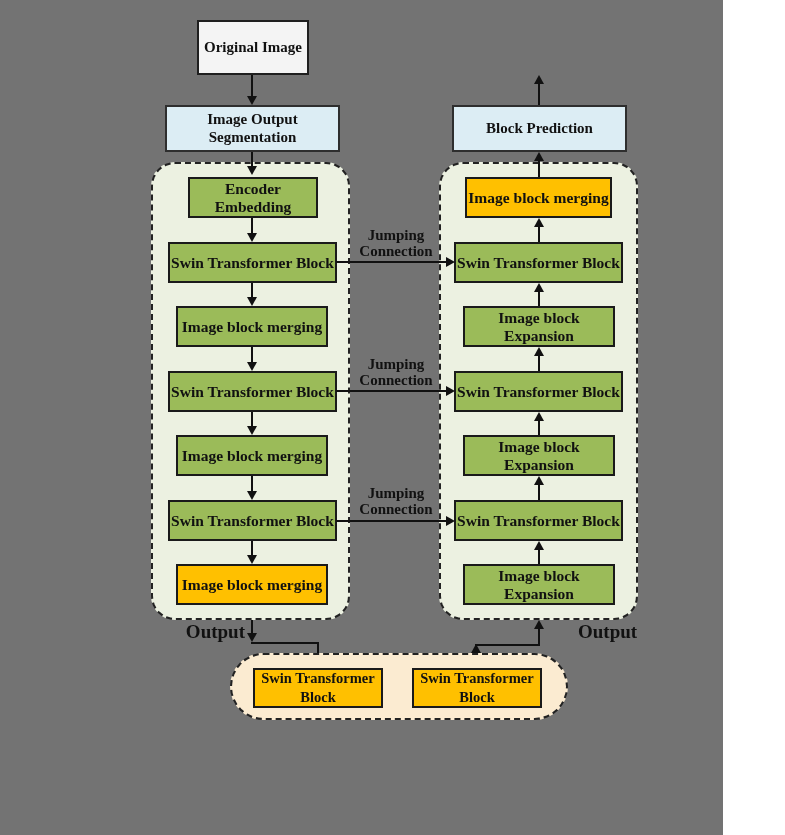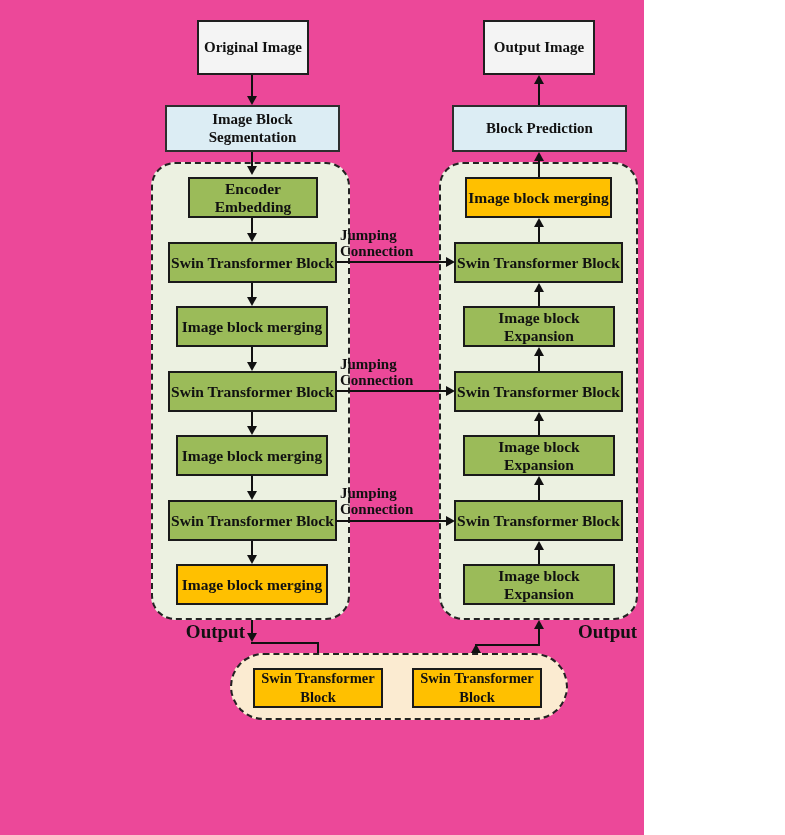--- a/index.html
+++ b/index.html
@@ -1,17 +1,17 @@
 <!DOCTYPE html>
 <html style="--c-green: #9BBB59; --c-orange: #FFC000; --c-light_blue: #DCEDF4; --c-light_green_bg: #ECF1E1; --c-cream_bg: #FBEBD1; --c-box_gray: #F4F4F4;"><head>
 <meta charset="utf-8">
 <style>
   html,body{margin:0;padding:0;background:#fff;}
   .canvas{
-    position:relative;width:644px;height:835px;background:#ec4899;overflow:hidden;
+    position:relative;width:723px;height:835px;background:#737373;overflow:hidden;
     font-family:"Liberation Serif", serif;color:#111;
   }
   .box{
     position:absolute;box-sizing:border-box;display:flex;align-items:center;justify-content:center;
     text-align:center;font-weight:bold;font-size:15.5px;line-height:1.15;
   }
   .io-box{background:var(--c-box_gray);border:2px solid #1f1f1f;font-size:15px;}
   .blue{background:var(--c-light_blue);border:2px solid #2e2e2e;font-size:15px;}
   .green{background:var(--c-green);border:2px solid #1a1a1a;}
   .orange{background:var(--c-orange);border:2px solid #1a1a1a;}
@@ -23,37 +23,36 @@
     position:absolute;box-sizing:border-box;border:2px dashed #222;background:var(--c-cream_bg);
     border-radius:34px;
   }
   .bn-box{font-size:14.5px;line-height:1.3;padding:0 6px;}
   .vline{position:absolute;width:2px;background:#111;}
   .hline{position:absolute;height:2px;background:#111;}
   .ah-down{position:absolute;width:0;height:0;border-left:5px solid transparent;border-right:5px solid transparent;border-top:9px solid #111;}
   .ah-up{position:absolute;width:0;height:0;border-left:5px solid transparent;border-right:5px solid transparent;border-bottom:9px solid #111;}
   .ah-right{position:absolute;width:0;height:0;border-top:5px solid transparent;border-bottom:5px solid transparent;border-left:9px solid #111;}
   .skip-label{
-    position:absolute;left:340px;width:112px;font-weight:bold;font-size:15px;line-height:16px;
+    position:absolute;left:340px;width:112px;text-align:center;font-weight:bold;font-size:15px;line-height:16px;
   }
   .side-label{position:absolute;top:621px;font-weight:bold;font-size:19px;}
   .caption{
     position:absolute;top:758px;left:0;width:785px;text-align:center;color:#111;
   }
   .caption .cap-sans{font-family:"Liberation Sans", sans-serif;font-size:28px;}
   .caption .cap-serif{font-family:"Liberation Serif", serif;font-size:29px;}
 </style>
 </head>
 <body>
 
 <div class="canvas">
 
   <div class="box io-box" style="left:197px;top:20px;width:112px;height:55px">Original Image</div>
-  <div class="box blue" style="left:165px;top:105px;width:175px;height:47px">Image Block Segmentation</div>
-  <div class="box io-box" style="left:483px;top:20px;width:112px;height:55px">Output Image</div>
+  <div class="box blue" style="left:165px;top:105px;width:175px;height:47px">Image Output Segmentation</div>
   <div class="box blue" style="left:452px;top:105px;width:175px;height:47px">Block Prediction</div>
 
   <div class="container" style="left:151px;top:162px;width:199px;height:458px"></div>
   <div class="container" style="left:439px;top:162px;width:199px;height:458px"></div>
 
   <div class="box green" style="left:188px;top:177px;width:130px;height:41px">Encoder Embedding</div>
   <div class="box green" style="left:168px;top:242px;width:169px;height:41px">Swin Transformer Block</div>
   <div class="box green" style="left:176px;top:306px;width:152px;height:41px">Image block merging</div>
   <div class="box green" style="left:168px;top:371px;width:169px;height:41px">Swin Transformer Block</div>
   <div class="box green" style="left:176px;top:435px;width:152px;height:41px">Image block merging</div>

